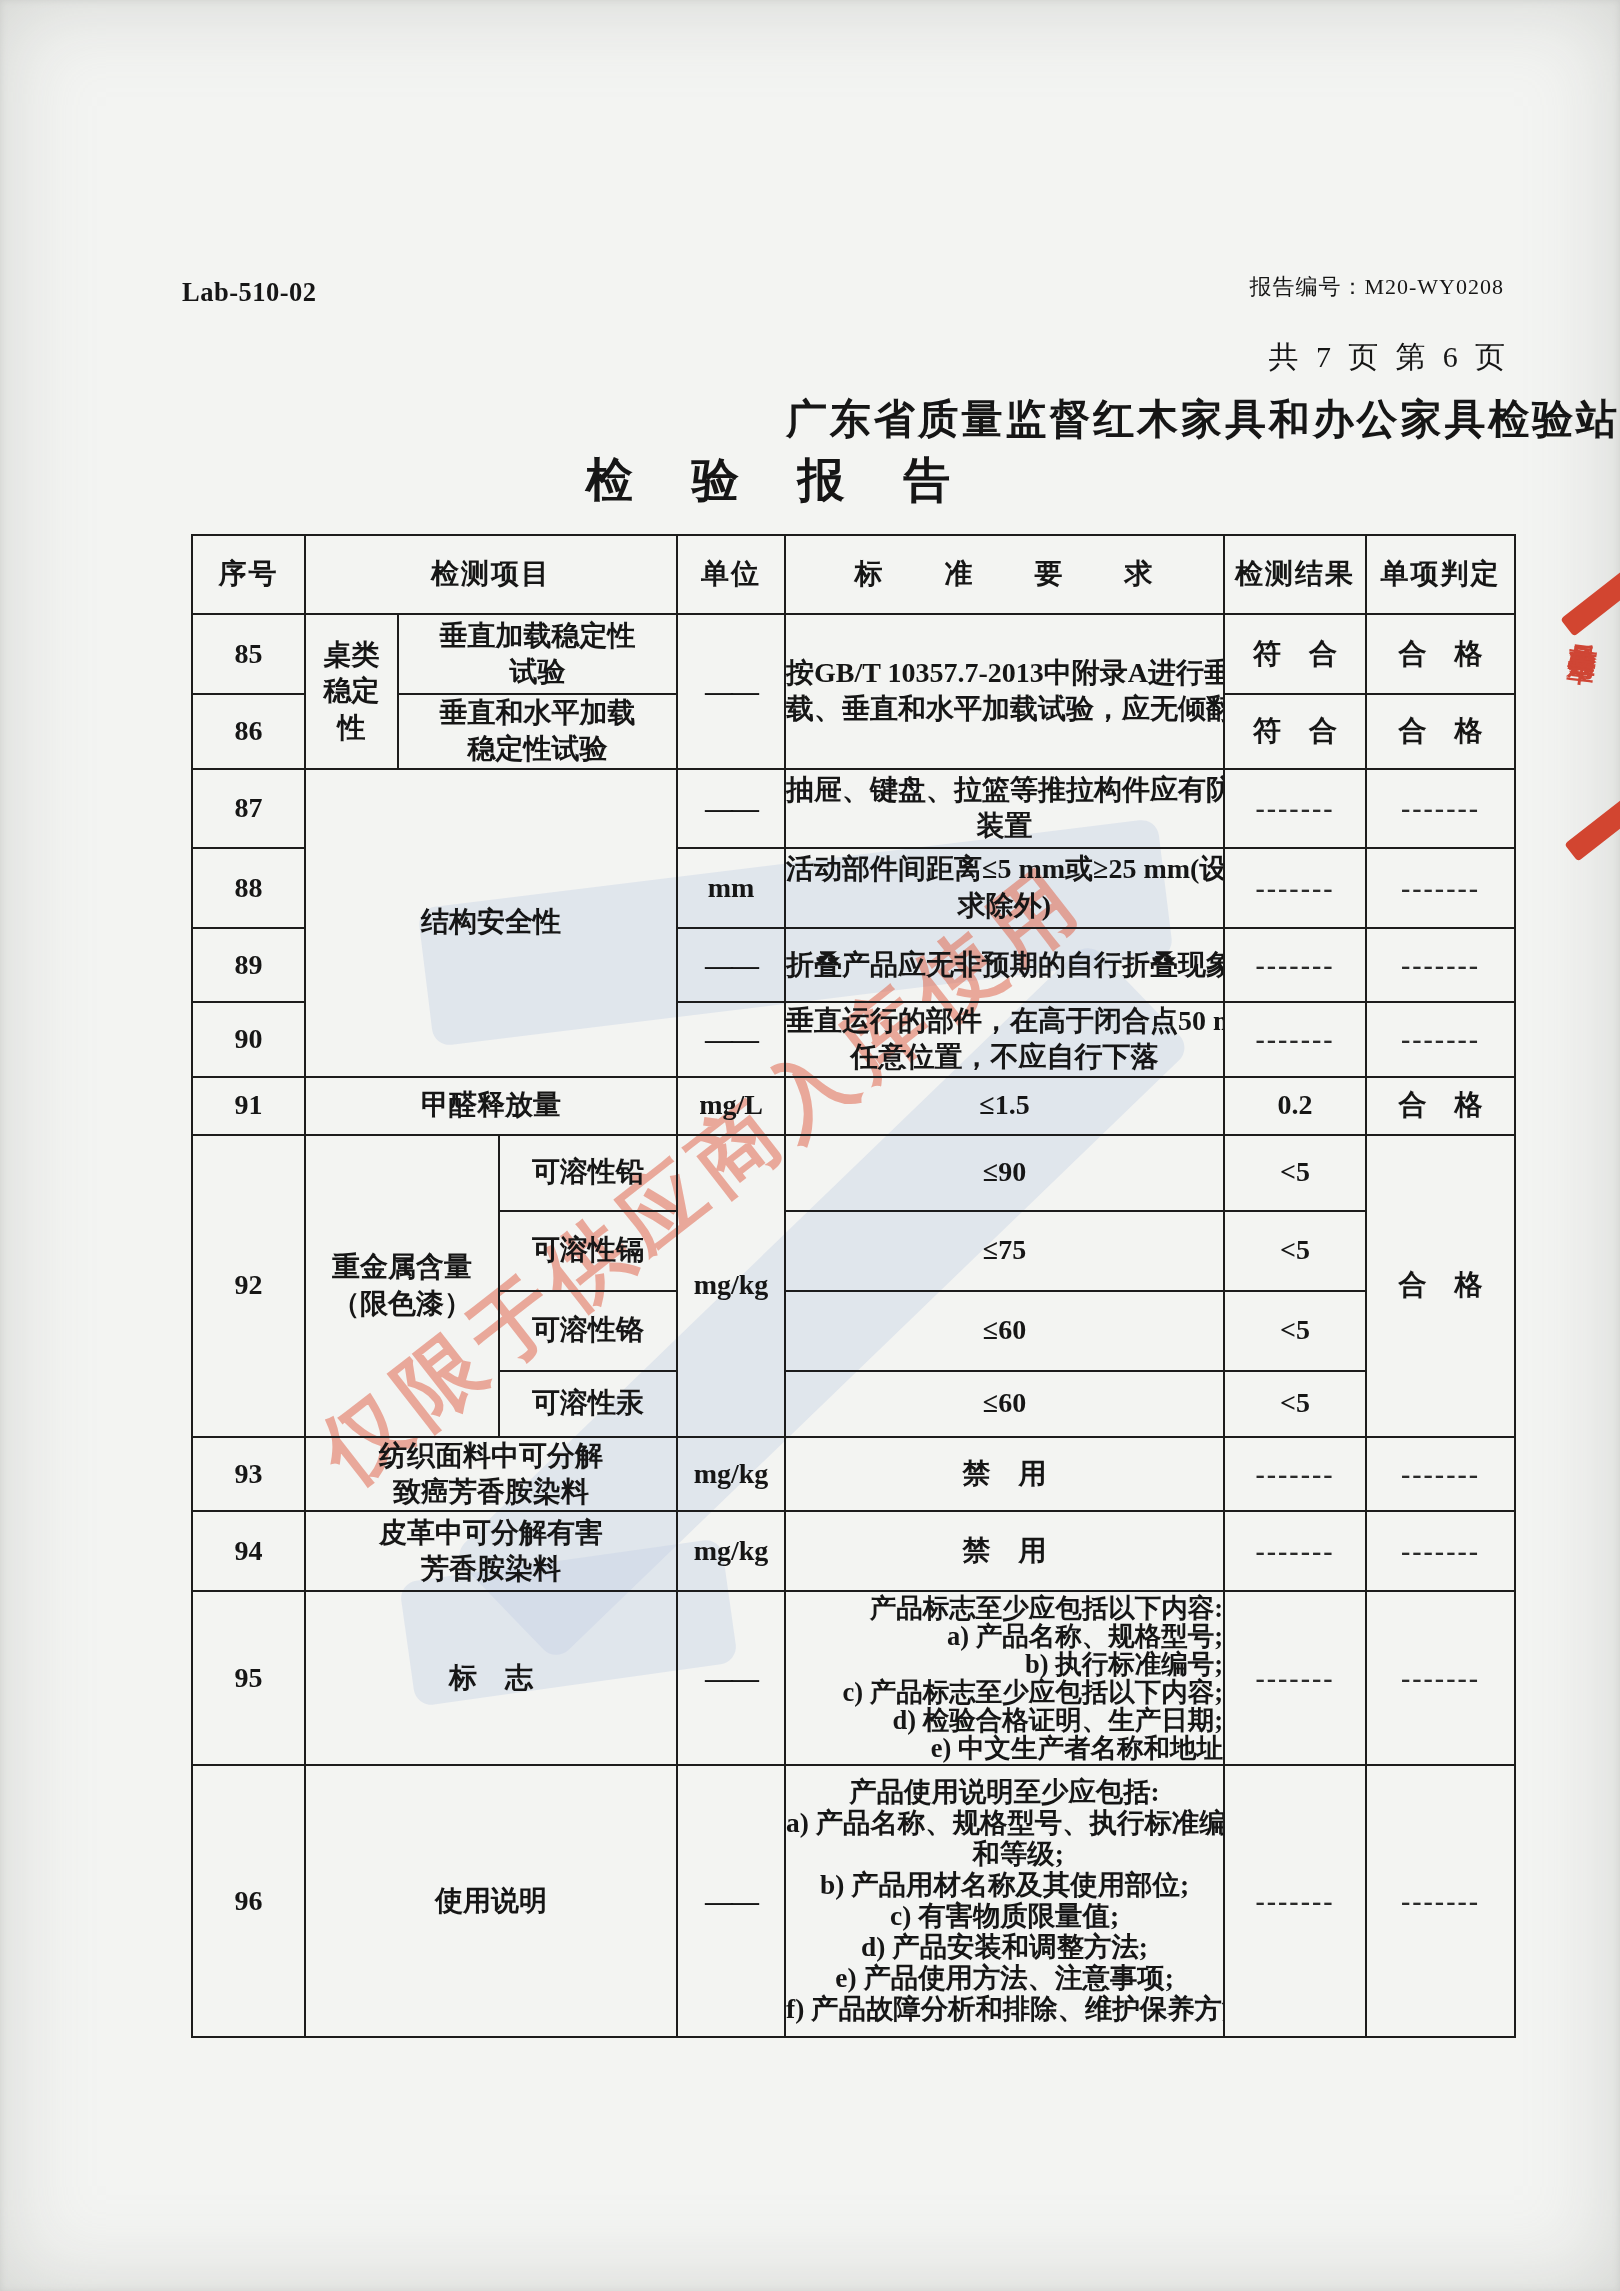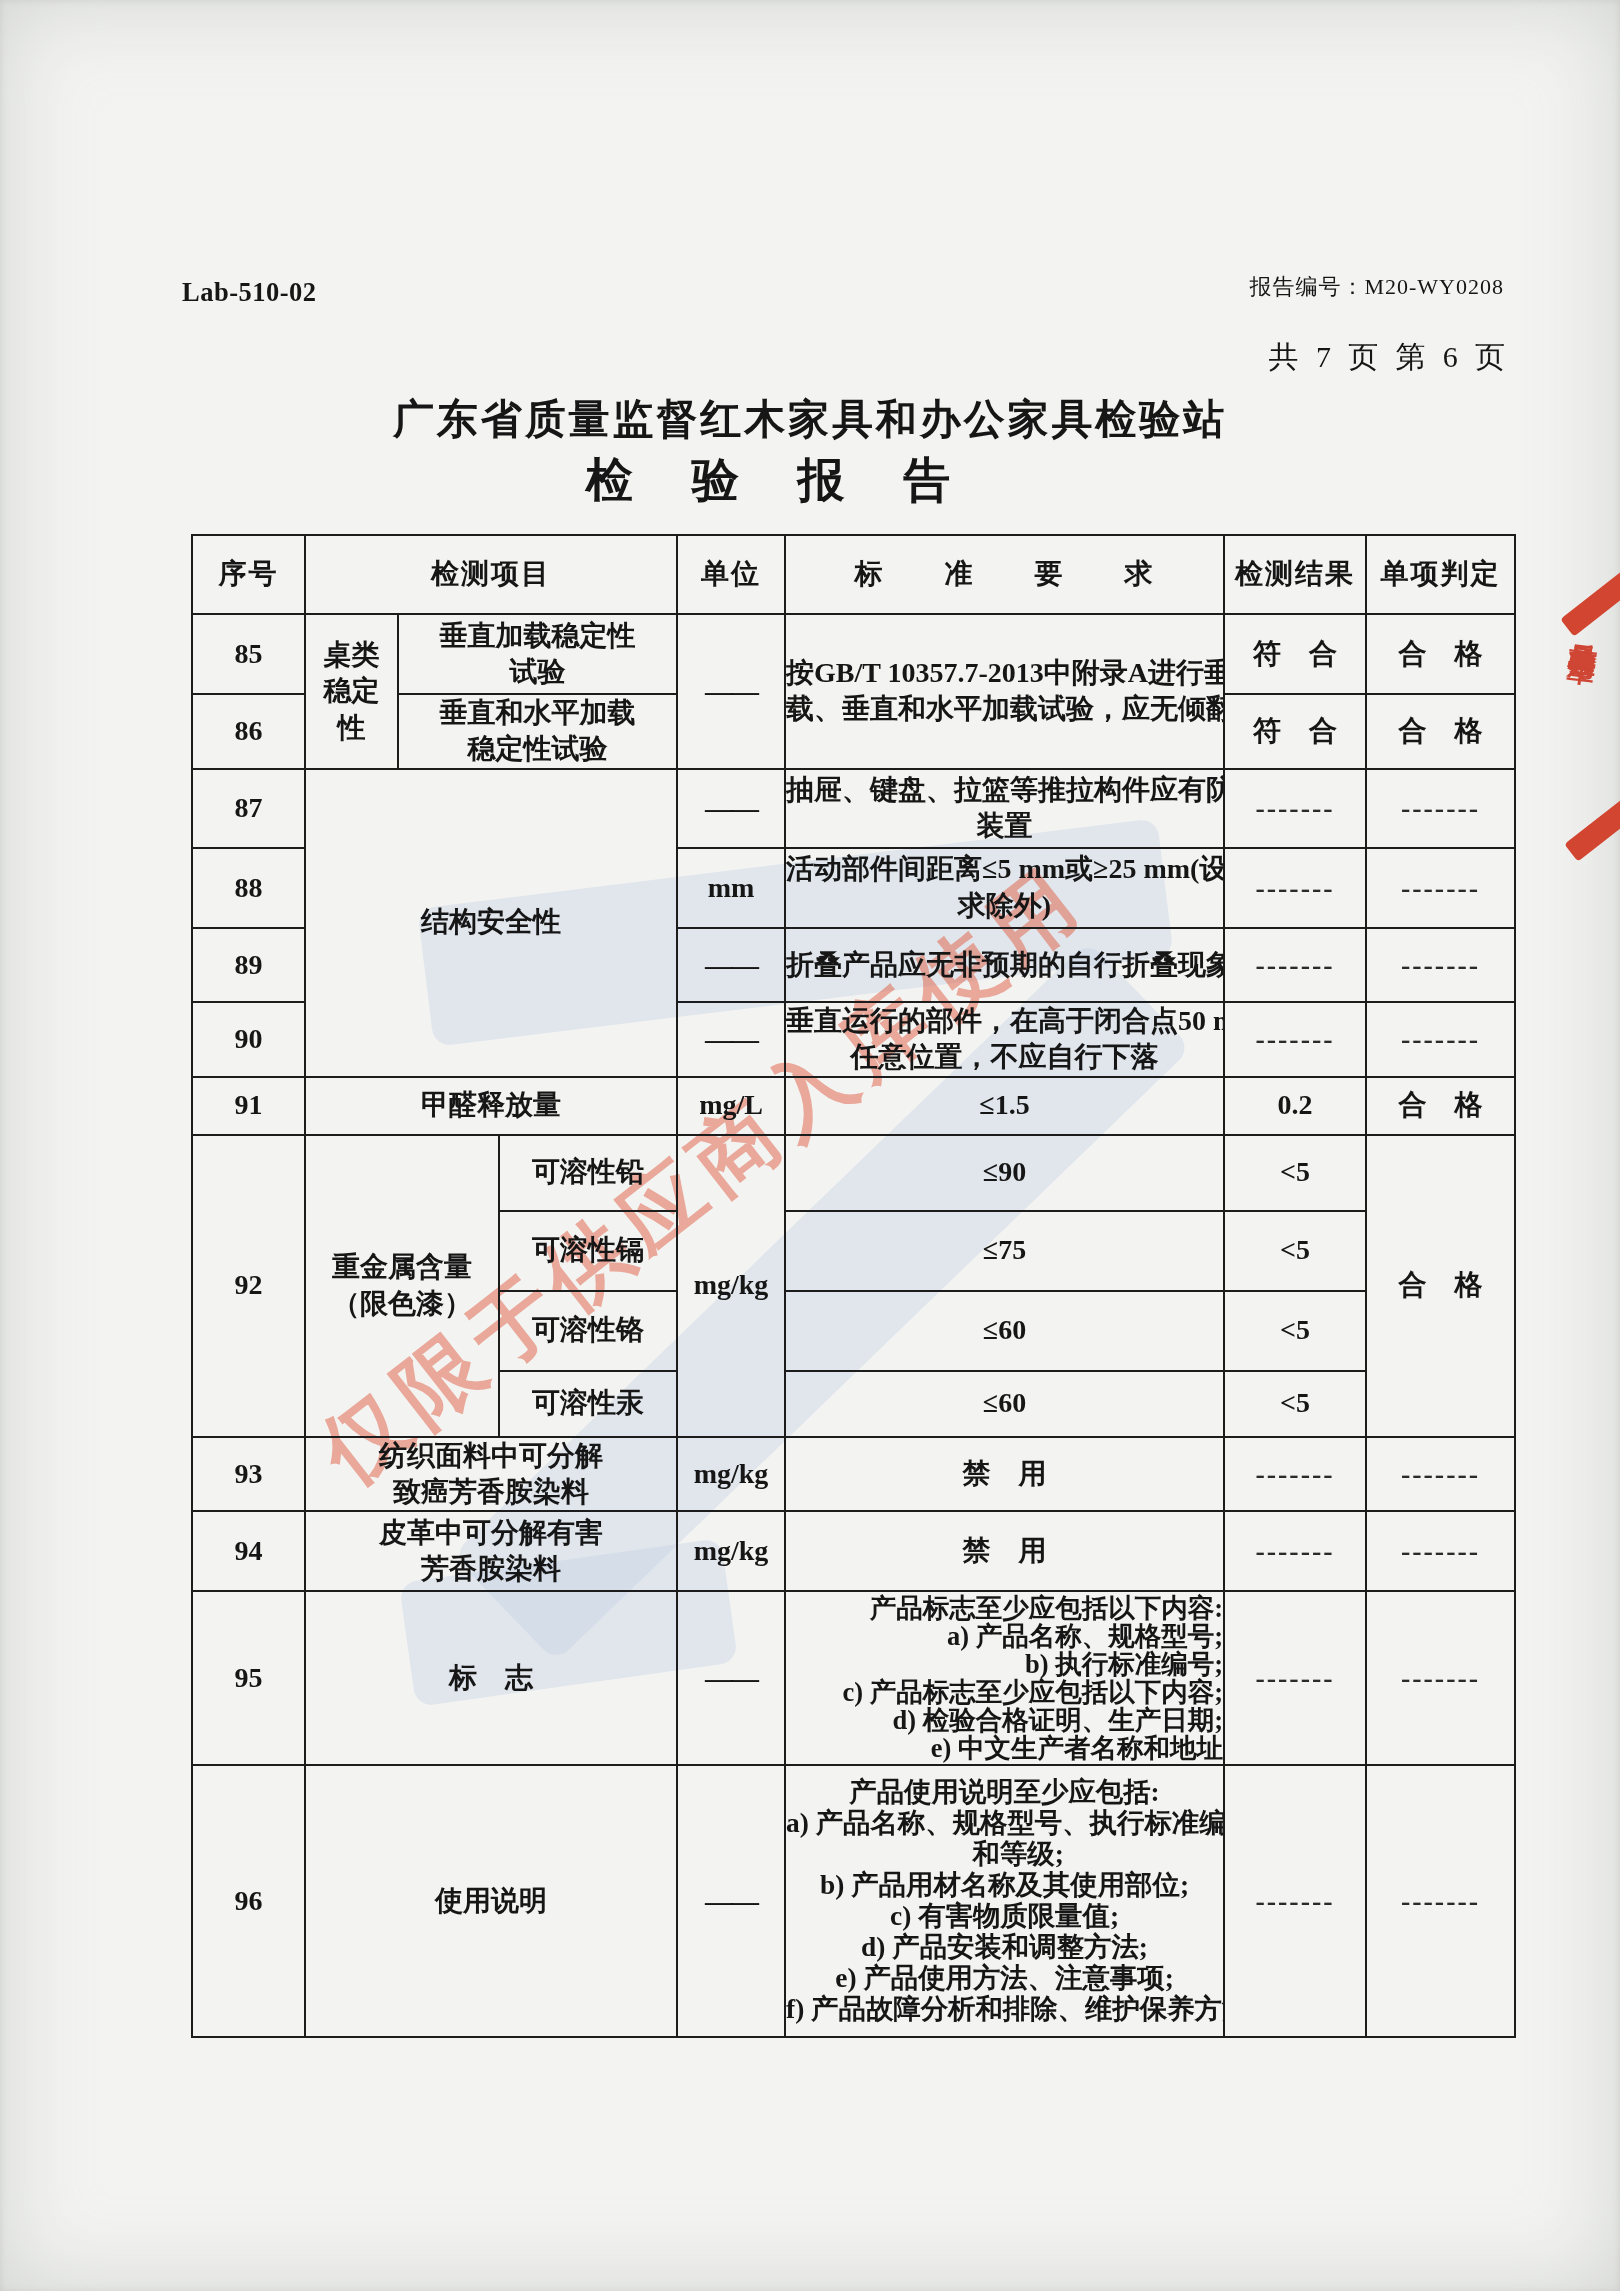--- a/index.html
+++ b/index.html
@@ -11,21 +11,21 @@
   }
   .scan-vignette{
     position:absolute;inset:0;pointer-events:none;
     box-shadow:inset 0 0 88px rgba(170,172,168,.45), inset 0 0 7.8px rgba(140,140,138,.25);
   }
   
   .doc-code{position:absolute;left:182px;top:277px;font-size:26.5px;font-weight:bold;letter-spacing:0.5px;}
   .report-no{position:absolute;top:272px;right:116px;font-size:22px;letter-spacing:1px;}
   .page-info{position:absolute;top:337px;right:110px;font-size:30px;letter-spacing:4.9px;margin-left:40px;}
   .org-title{
-    position:absolute;left:0;top:392px;width:1620px;text-align:center;
+    position:absolute;left:0;top:392px;width:1620px;text-align:right;
     font-family:"Liberation Sans","DejaVu Sans",sans-serif;
     font-weight:bold;font-size:41px;letter-spacing:2.9px;
   }
   .report-title{
     position:absolute;left:-39px;top:449px;width:1620px;text-align:center;
     font-family:"Liberation Sans","DejaVu Sans",sans-serif;
     font-weight:bold;font-size:47px;letter-spacing:5.9px;
   }
   
   .wm-blue{position:absolute;background:rgba(198,210,229,.42);border-radius:17.6px;}

